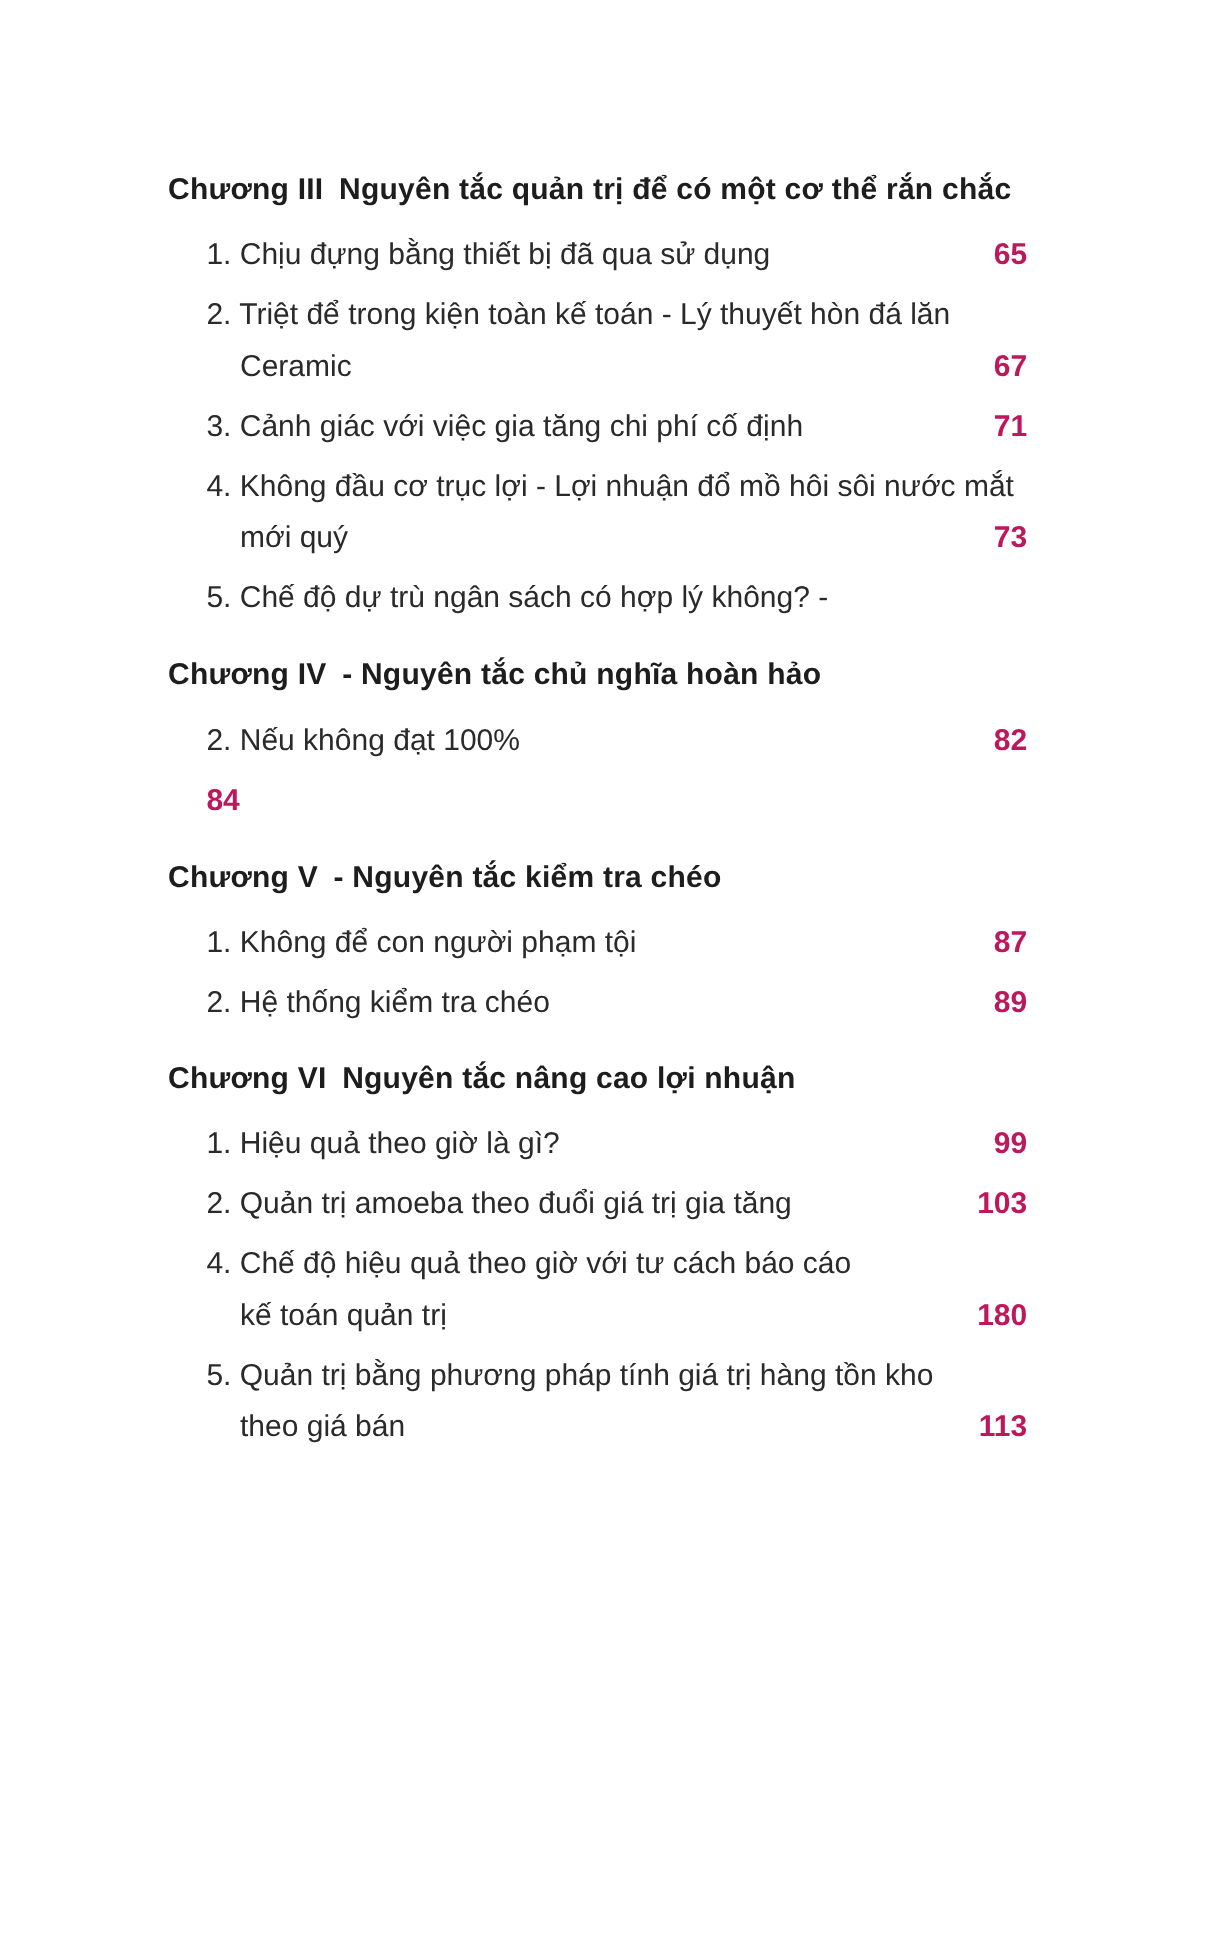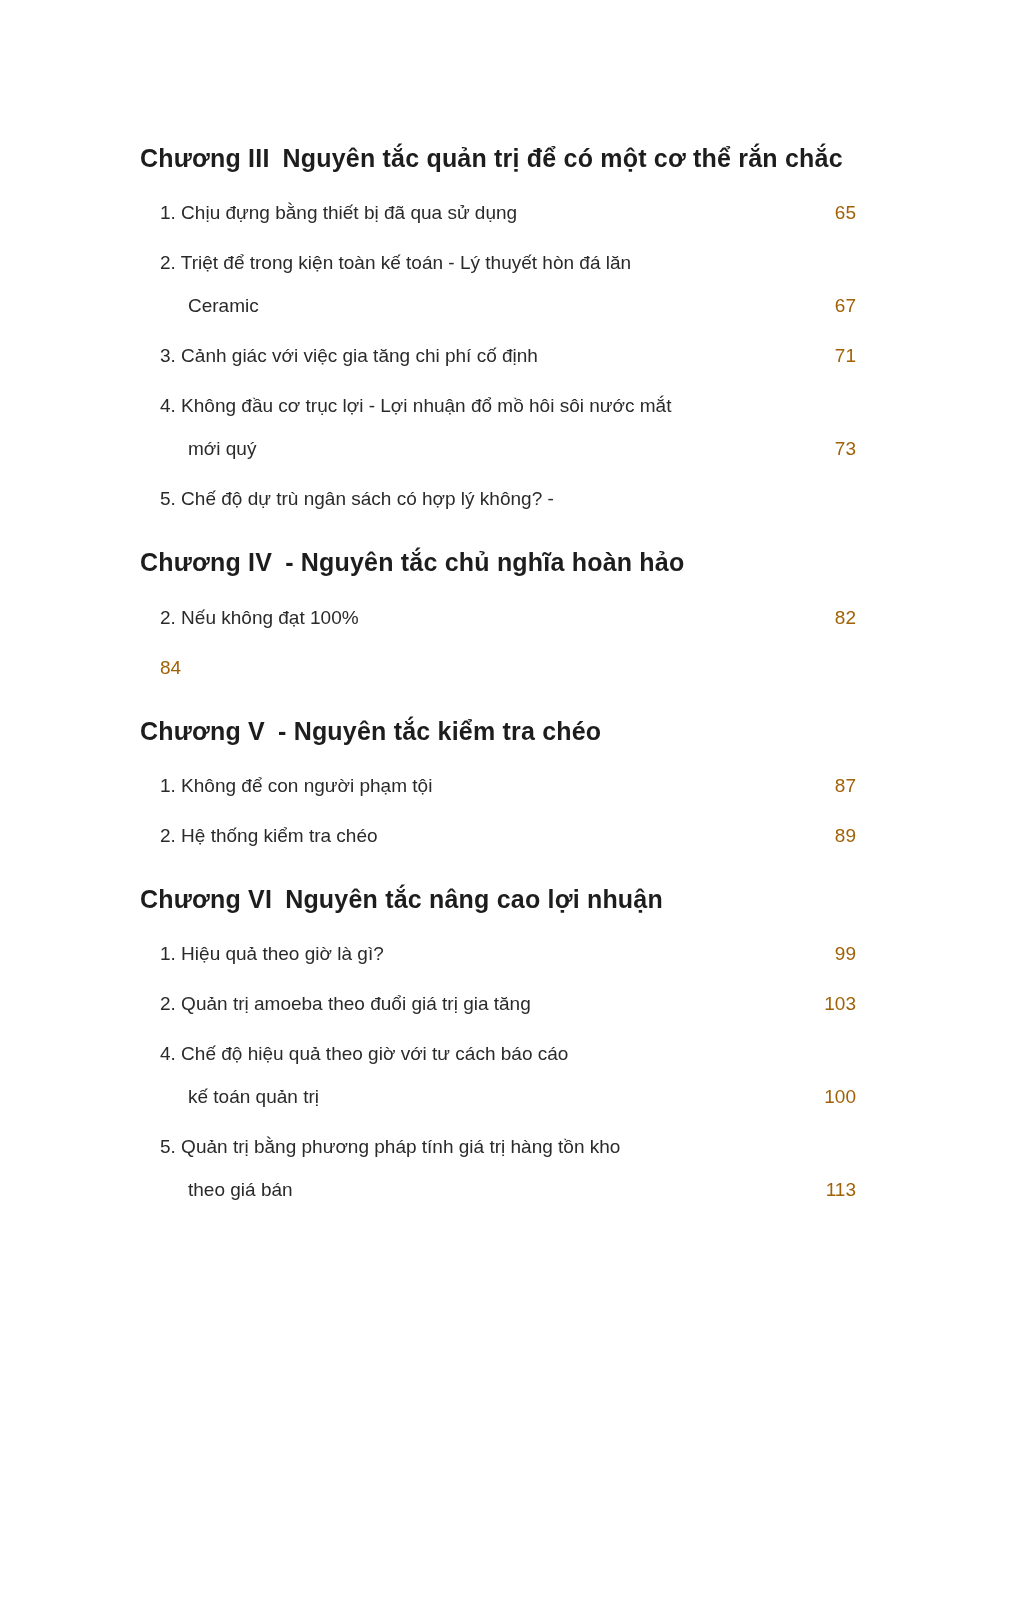--- a/index.html
+++ b/index.html
@@ -23,38 +23,38 @@
     align-items: baseline;
     font-size: 25px;
     font-weight: 700;
     color: #1d1d1d;
     line-height: 1.25;
     letter-spacing: 0.2px;
     margin-bottom: 17px;
     white-space: nowrap;
   }
   .toc-item {
-    margin-left: 20px;
+    margin-left: 32px;
     margin-bottom: 7px;
-    font-size: 19px;
+    font-size: 25px;
     font-weight: 400;
     color: #2a2a2a;
   }
   .line {
     display: flex;
     justify-content: space-between;
     align-items: baseline;
     line-height: 43px;
     white-space: nowrap;
   }
   .line .text { padding-right: 10px; }
   .cont .text { padding-left: 28px; text-align: right; }
   .page-num {
-    font-weight: 400;
-    color: #a16207;
+    font-weight: 700;
+    color: #be185d;
   }
 </style>
 </head>
 <body>
 
 <div class="page">
   <div>
       <section class="chapter">
         <h2 class="chapter-heading">
           <span class="chapter-label">Chương III</span>
@@ -147,21 +147,21 @@
             <span class="text">2. Quản trị amoeba theo đuổi giá trị gia tăng</span>
             <span class="page-num">103</span>
           </div>
         </div>
         <div class="toc-item">
           <div class="line">
             <span class="text">4. Chế độ hiệu quả theo giờ với tư cách báo cáo</span>
           </div>
           <div class="line cont">
             <span class="text">kế toán quản trị</span>
-            <span class="page-num">100</span>
+            <span class="page-num">180</span>
           </div>
         </div>
         <div class="toc-item">
           <div class="line">
             <span class="text">5. Quản trị bằng phương pháp tính giá trị hàng tồn kho</span>
           </div>
           <div class="line cont">
             <span class="text">theo giá bán</span>
             <span class="page-num">113</span>
           </div>

